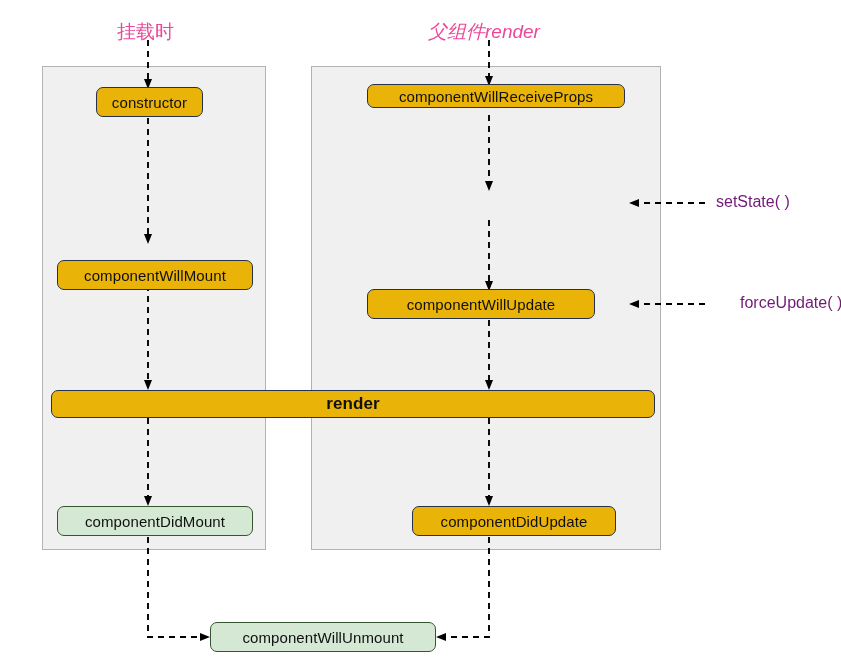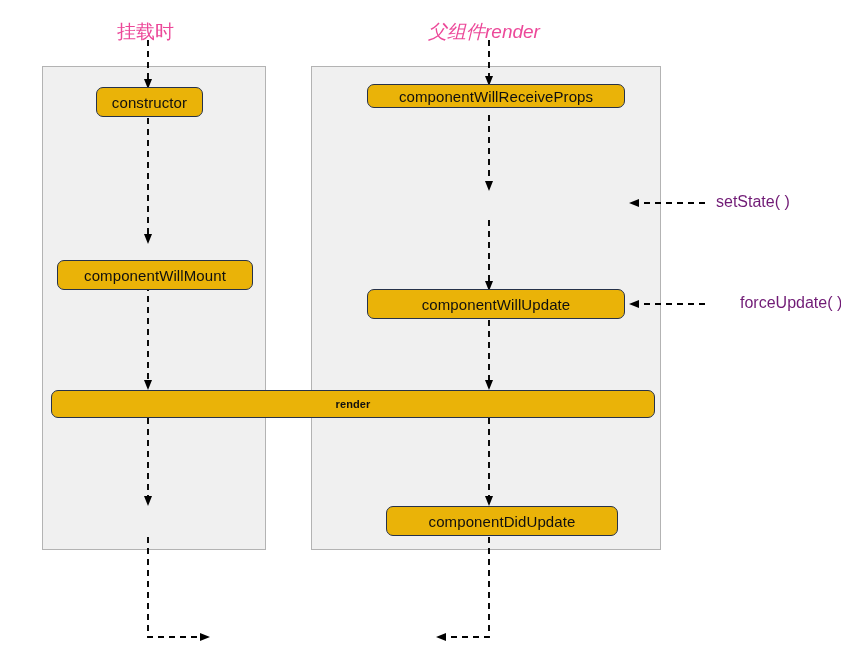--- a/index.html
+++ b/index.html
@@ -36,21 +36,21 @@
   .node.blue {
     background: #eab308;
     border: 1.4px solid #26324a;
   }
   .node.green {
     background: #d5e8d4;
     border: 1.4px solid #36562f;
   }
   .node.render-bar {
     font-weight: bold;
-    font-size: 11px;
+    font-size: 17px;
   }
   .caption {
     position: absolute;
     font-size: 19px;
     color: #ec4899;
     white-space: nowrap;
   }
   .side-label {
     position: absolute;
     font-size: 16px;
@@ -125,24 +125,26 @@
 
     <path d="M705,203 L637,203"></path>
     <polygon points="629,203 639,199 639,207"></polygon>
 
     <path d="M705,304 L637,304"></path>
     <polygon points="629,304 639,300 639,308"></polygon>
   </svg>
 
   <div class="node blue" style="left:96px; top:87px; width:107px; height:30px;">constructor</div>
   <div class="node blue" style="left:57px; top:244px; width:196px; height:30px;margin-top:16px;">componentWillMount</div>
+  <div class="node green" style="left:57px; top:506px; width:196px; height:30px;">componentDidMount</div>
 
   <div class="node blue" style="left:367px; top:84px; width:258px; height:24px;">componentWillReceiveProps</div>
-  <div class="node blue" style="left:367px; top:289px; width:258px; height:30px;">componentWillUpdate</div>
-  <div class="node blue" style="left:386px; top:506px; width:232px; height:30px;">componentDidUpdate</div>
+  <div class="node blue" style="left:367px; top:289px; width:228px; height:30px;">componentWillUpdate</div>
+  <div class="node blue" style="left:412px; top:506px; width:204px; height:30px;">componentDidUpdate</div>
 
   <div class="node blue render-bar" style="left:51px; top:390px; width:604px; height:28px;">render</div>
 
+  <div class="node green" style="left:210px; top:622px; width:226px; height:30px;">componentWillUnmount</div>
 
   <div class="side-label" style="left:716px; top:193px;">setState( )</div>
   <div class="side-label" style="left:740px; top:294px;">forceUpdate( )</div>
 
 </div>
 
 </body></html>

